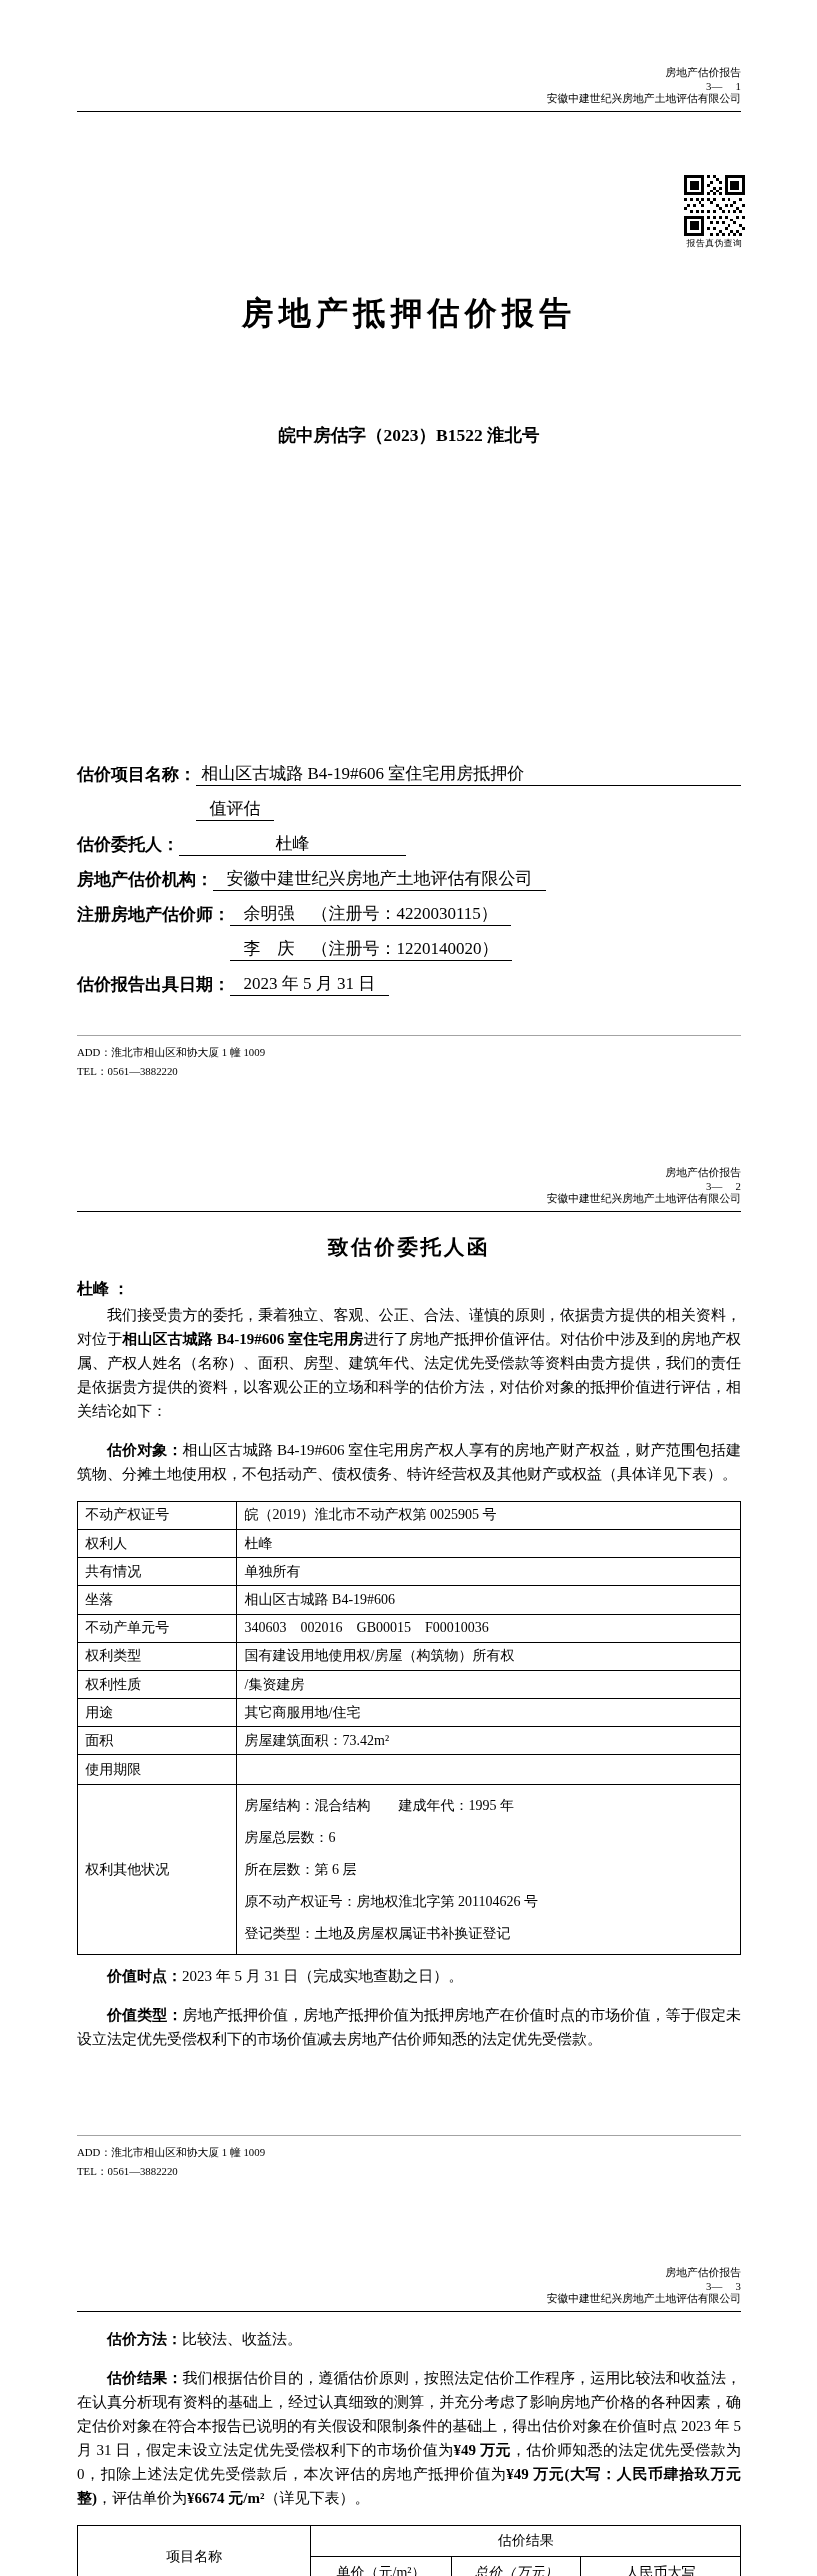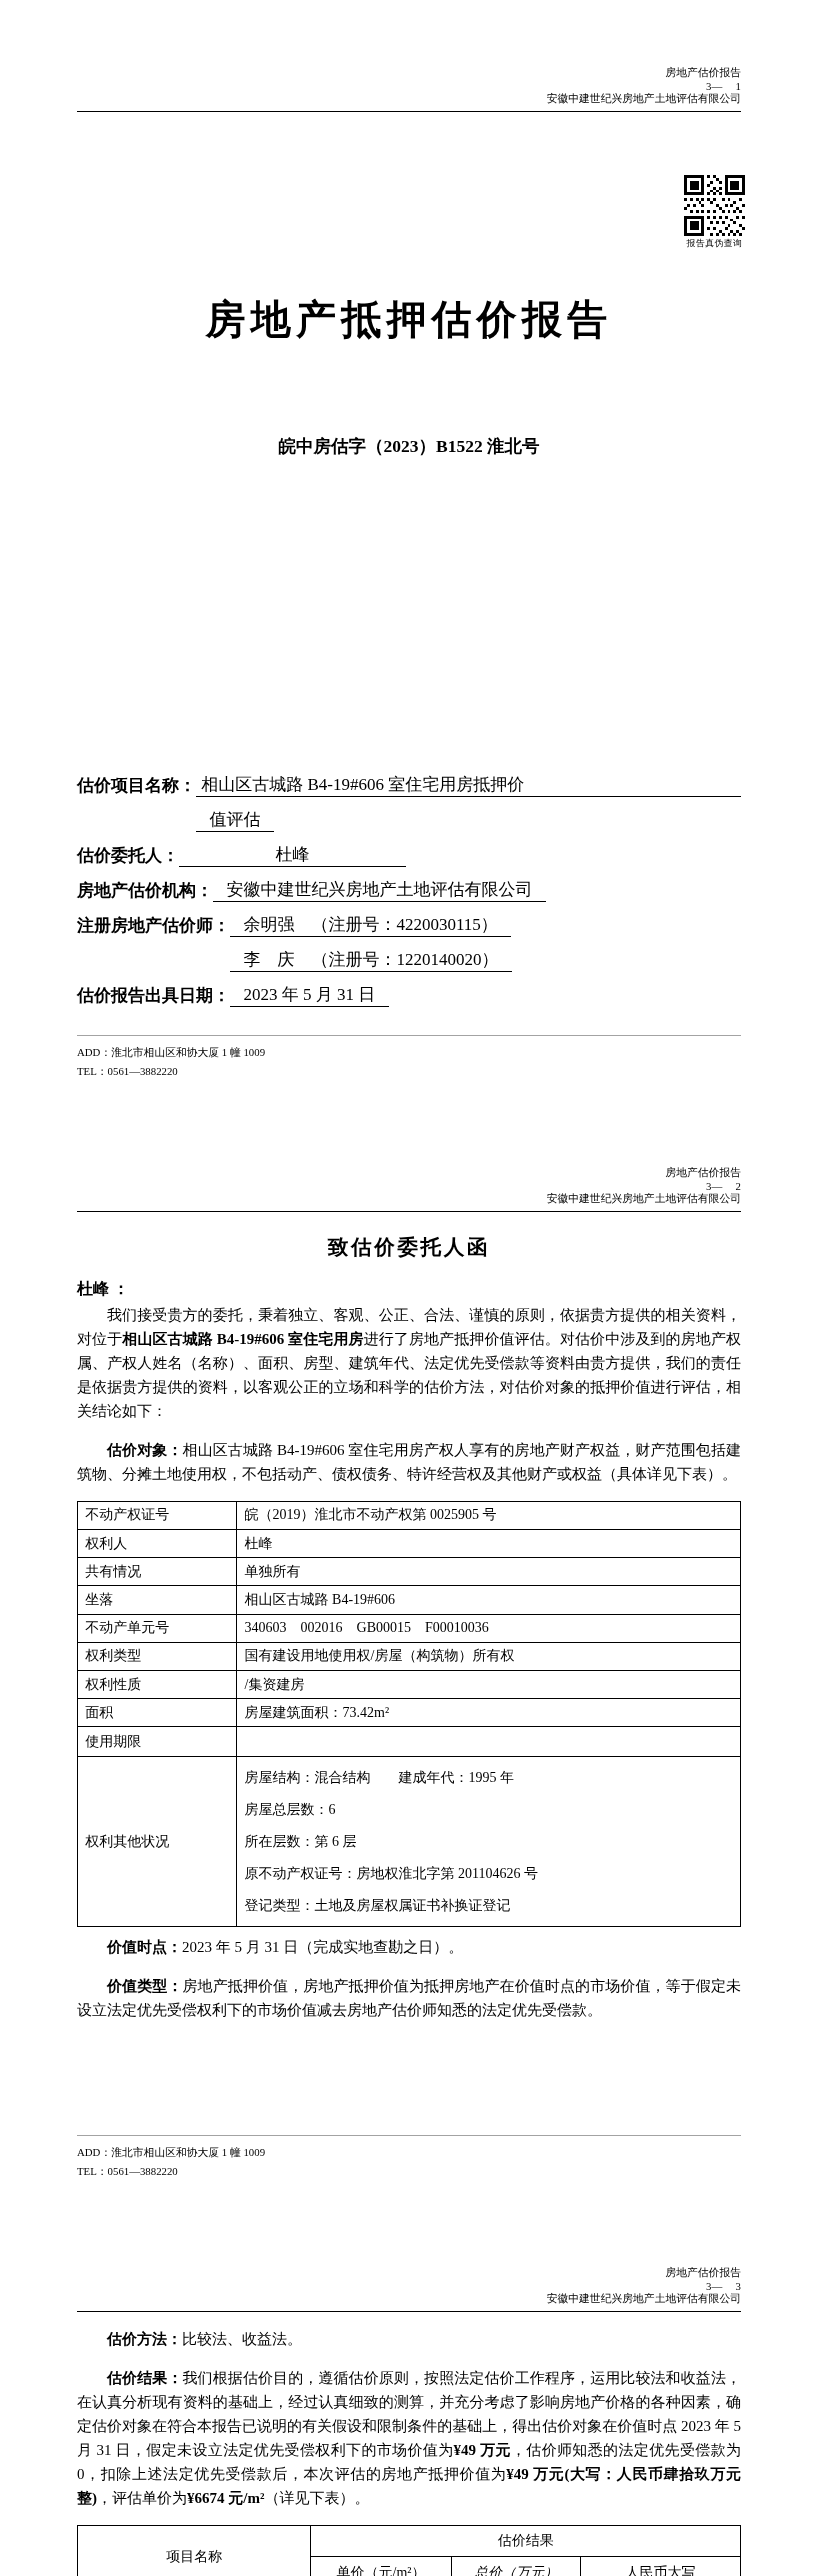--- a/index.html
+++ b/index.html
@@ -43,21 +43,21 @@
     position:absolute;
     top:175px; right:72px;
     width:63px;
     text-align:center;
   }
   .qr-block svg { width:61px; height:61px; display:block; margin:0 auto; }
   .qr-caption { font-size:8.8px; margin-top:1.5px; letter-spacing:0.5px; }
   .p1-title {
     margin-top:180px;
     text-align:center;
-    font-size:40px;
+    font-size:32px;
     font-weight:bold;
     letter-spacing:5.2px;
   }
   .p1-docno {
     margin-top:87px;
     text-align:center;
     font-size:17.5px;
     font-weight:bold;
   }
   .p1-form { margin-top:304px; font-size:17px; }
@@ -225,20 +225,24 @@
         </tr>
         <tr>
           <td class="pt-label">权利类型</td>
           <td>国有建设用地使用权/房屋（构筑物）所有权</td>
         </tr>
         <tr>
           <td class="pt-label">权利性质</td>
           <td>/集资建房</td>
         </tr>
         <tr>
+          <td class="pt-label">用途</td>
+          <td>其它商服用地/住宅</td>
+        </tr>
+        <tr>
           <td class="pt-label">面积</td>
           <td>房屋建筑面积：73.42m²</td>
         </tr>
         <tr>
           <td class="pt-label">使用期限</td>
           <td class="pt-empty"></td>
         </tr>
         <tr>
           <td class="pt-label">权利其他状况</td>
           <td class="other-cell">

